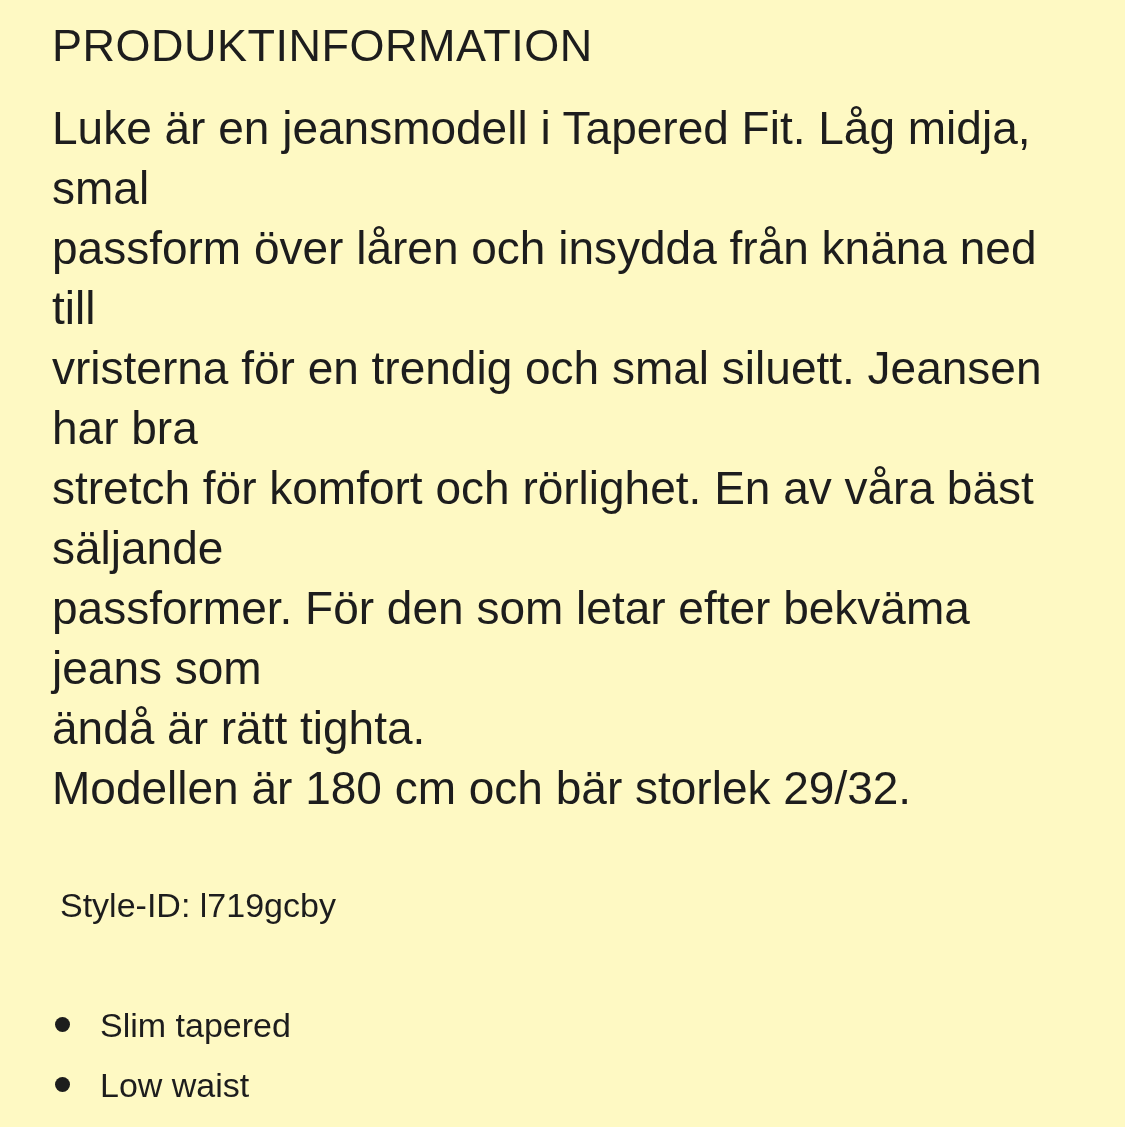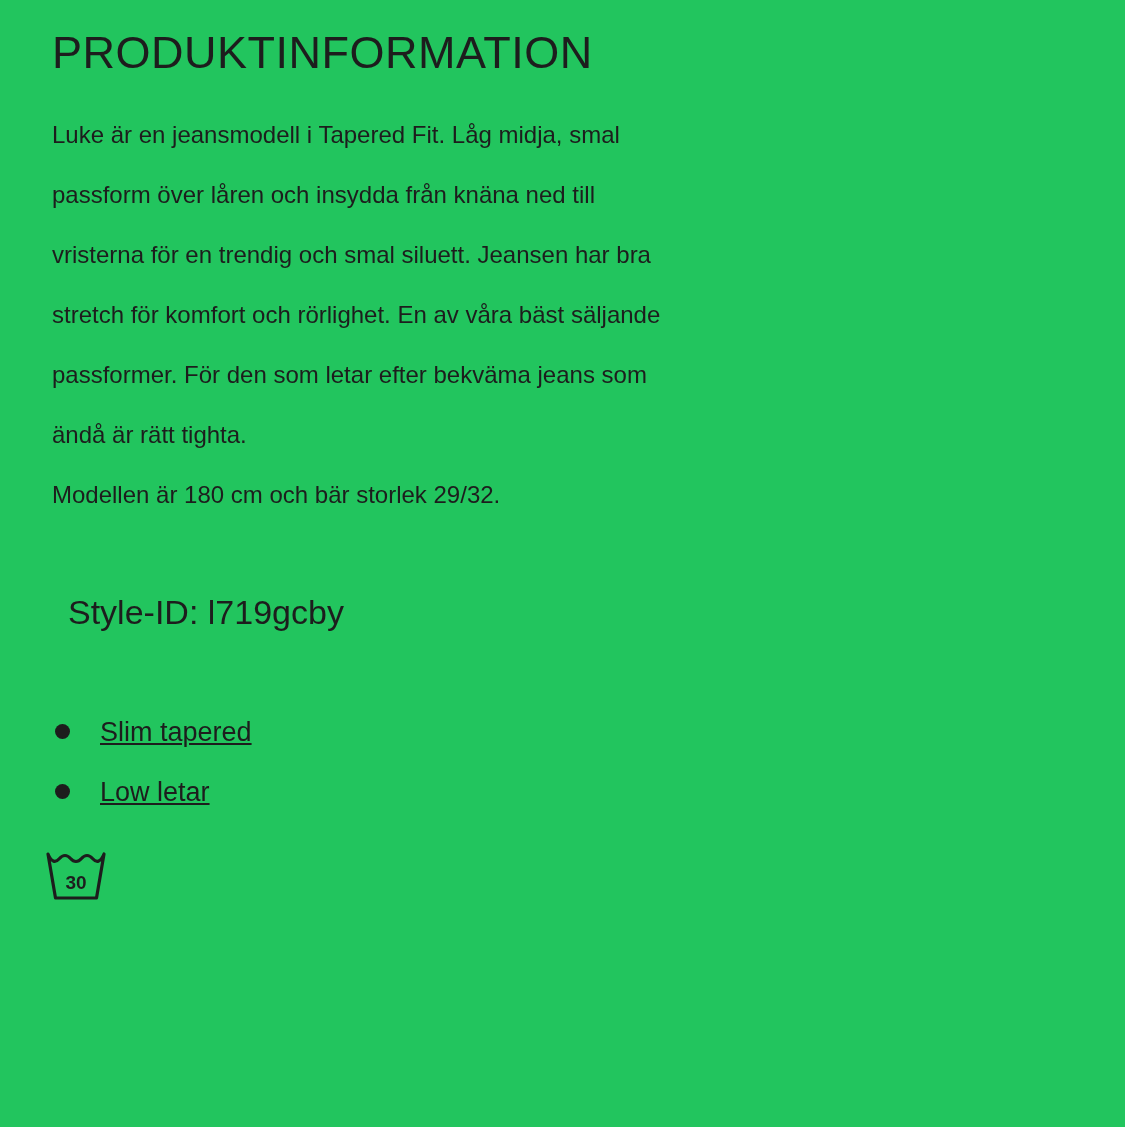--- a/index.html
+++ b/index.html
@@ -7,53 +7,52 @@
     margin: 0;
     padding: 0;
     background: #ffffff;
     font-family: "Liberation Sans", "DejaVu Sans", sans-serif;
     color: #1d1d1d;
   }
   .page {
     position: relative;
     width: 1125px;
     height: 1127px;
-    background: #22c55e;
+    background: #fef9c3;
     overflow: hidden;
     box-sizing: border-box;
-    padding: 7px 70px 0 52px;
+    padding: 0 70px 0 52px;
   }
   .page-title {
     margin: 20px 0 0 0;
     font-size: 45px;
     line-height: 52px;
     font-weight: 400;
     letter-spacing: 0.5px;
     color: #1d1d1d;
   }
   .description {
     margin: 26px 0 0 0;
-    font-size: 24px;
+    font-size: 46px;
     line-height: 60px;
     white-space: pre-line;
     color: #1d1d1d;
   }
   .style-id {
-    margin: 57px 0 0 16px;
+    margin: 57px 0 0 8px;
     font-size: 34px;
     line-height: 60px;
     color: #1d1d1d;
   }
   ul.bullet-list {
     margin: 0;
     padding: 0;
     list-style: none;
-    font-size: 27px;
+    font-size: 34px;
     line-height: 60px;
-    text-decoration: underline;
   }
   ul.feature-list { margin-top: 60px; }
   ul.care-list   { margin-top: 30px; }
   ul.bullet-list li {
     position: relative;
     padding-left: 48px;
   }
   ul.bullet-list li::before {
     content: "";
     position: absolute;
@@ -84,21 +83,21 @@
 vristerna för en trendig och smal siluett. Jeansen har bra
 stretch för komfort och rörlighet. En av våra bäst säljande
 passformer. För den som letar efter bekväma jeans som
 ändå är rätt tighta.
 Modellen är 180 cm och bär storlek 29/32.</p>
 
   <p class="style-id">Style-ID: l719gcby</p>
 
   <ul class="bullet-list feature-list">
     <li>Slim tapered</li>
-    <li>Low letar</li>
+    <li>Low waist</li>
   </ul>
 
   <svg class="care-symbol" width="62" height="52" viewBox="0 0 62 52" xmlns="http://www.w3.org/2000/svg" aria-hidden="true">
     <path d="M3 4 C6.5 12.5 10.5 13 14.5 8.5
              C18 4.5 22 4.5 25.5 8.5
              C29 12.5 33 12.5 36.5 8.5
              C40 4.5 44 4.5 47.5 8.5
              C51.5 13 55.5 12.5 59 4
              L51.5 48 L10.5 48 Z" fill="none" stroke="#1d1d1d" stroke-width="3.2" stroke-linejoin="round" stroke-linecap="round"></path>
     <text x="31" y="38.5" text-anchor="middle" font-size="19" font-weight="600" fill="#1d1d1d">30</text>

